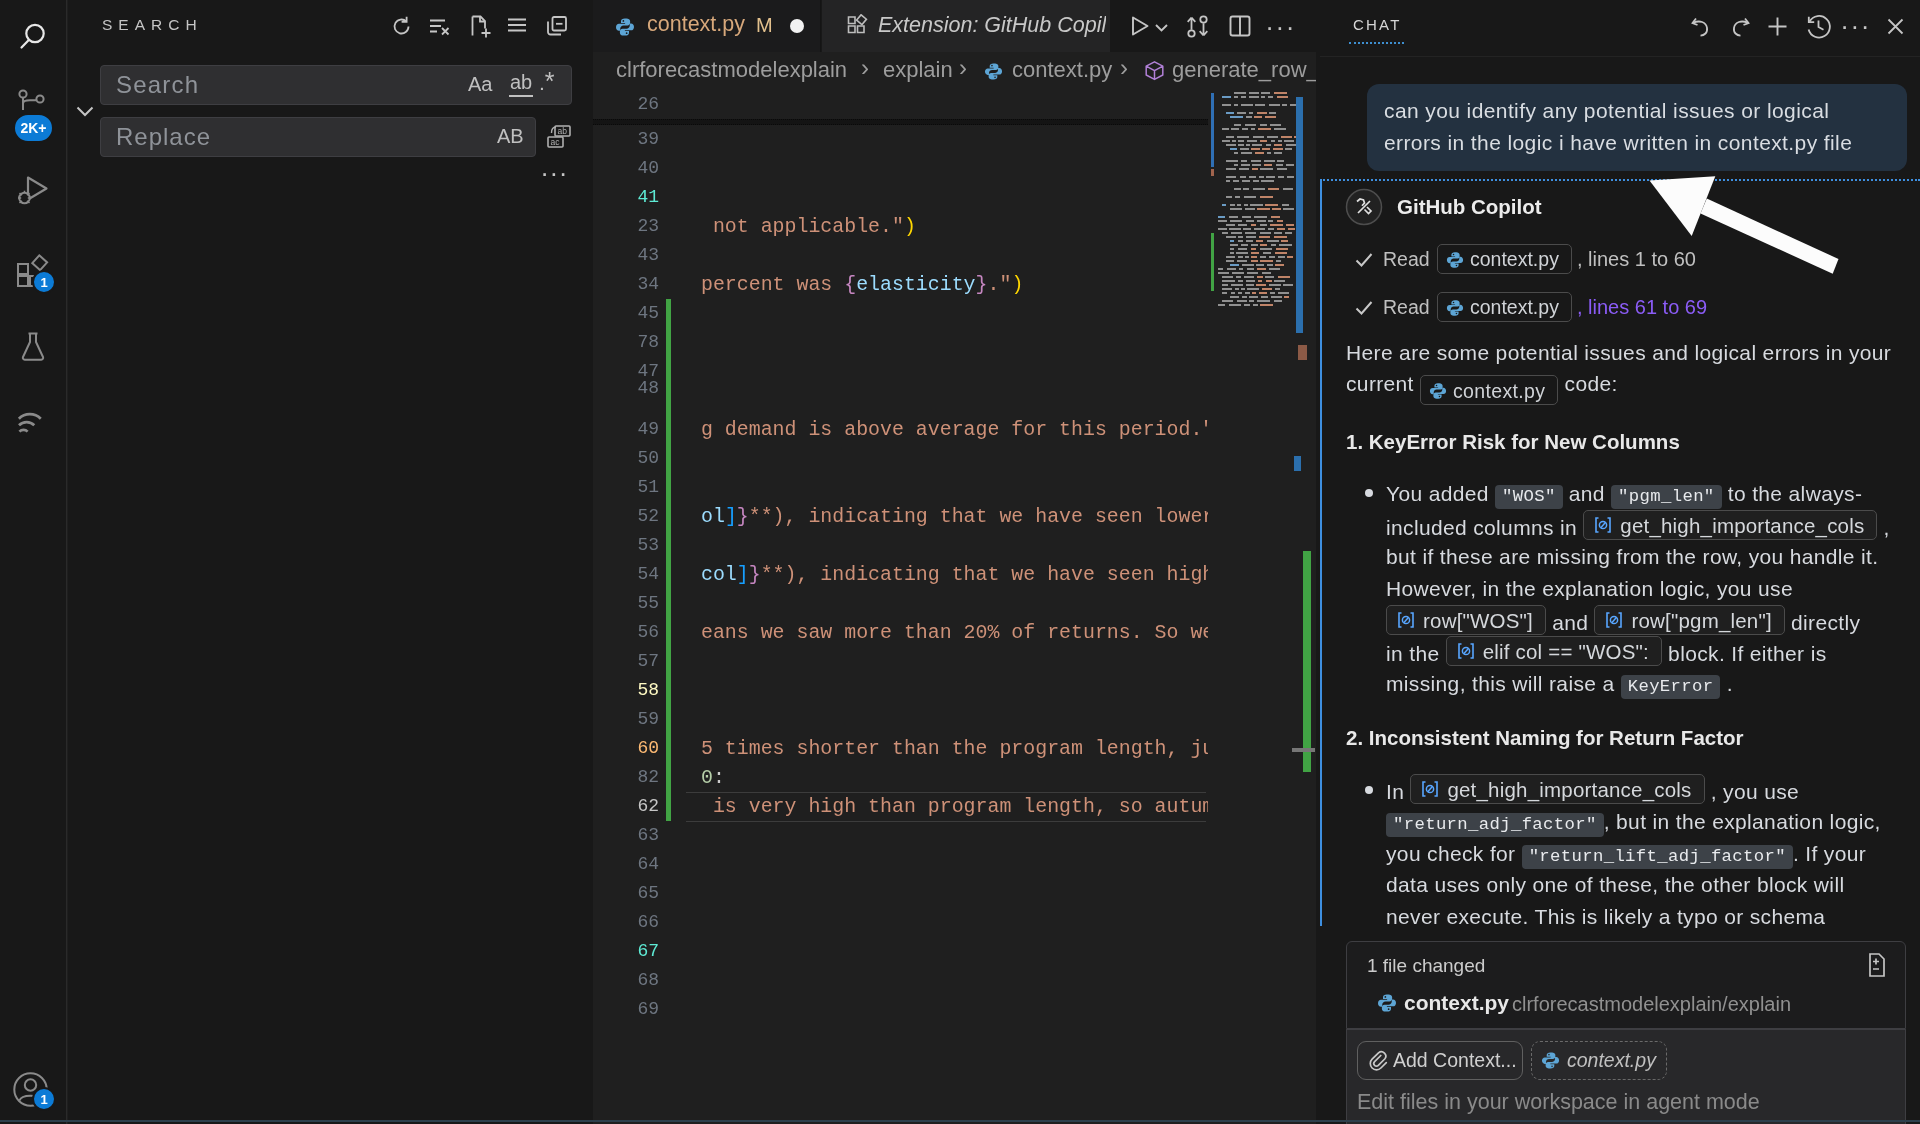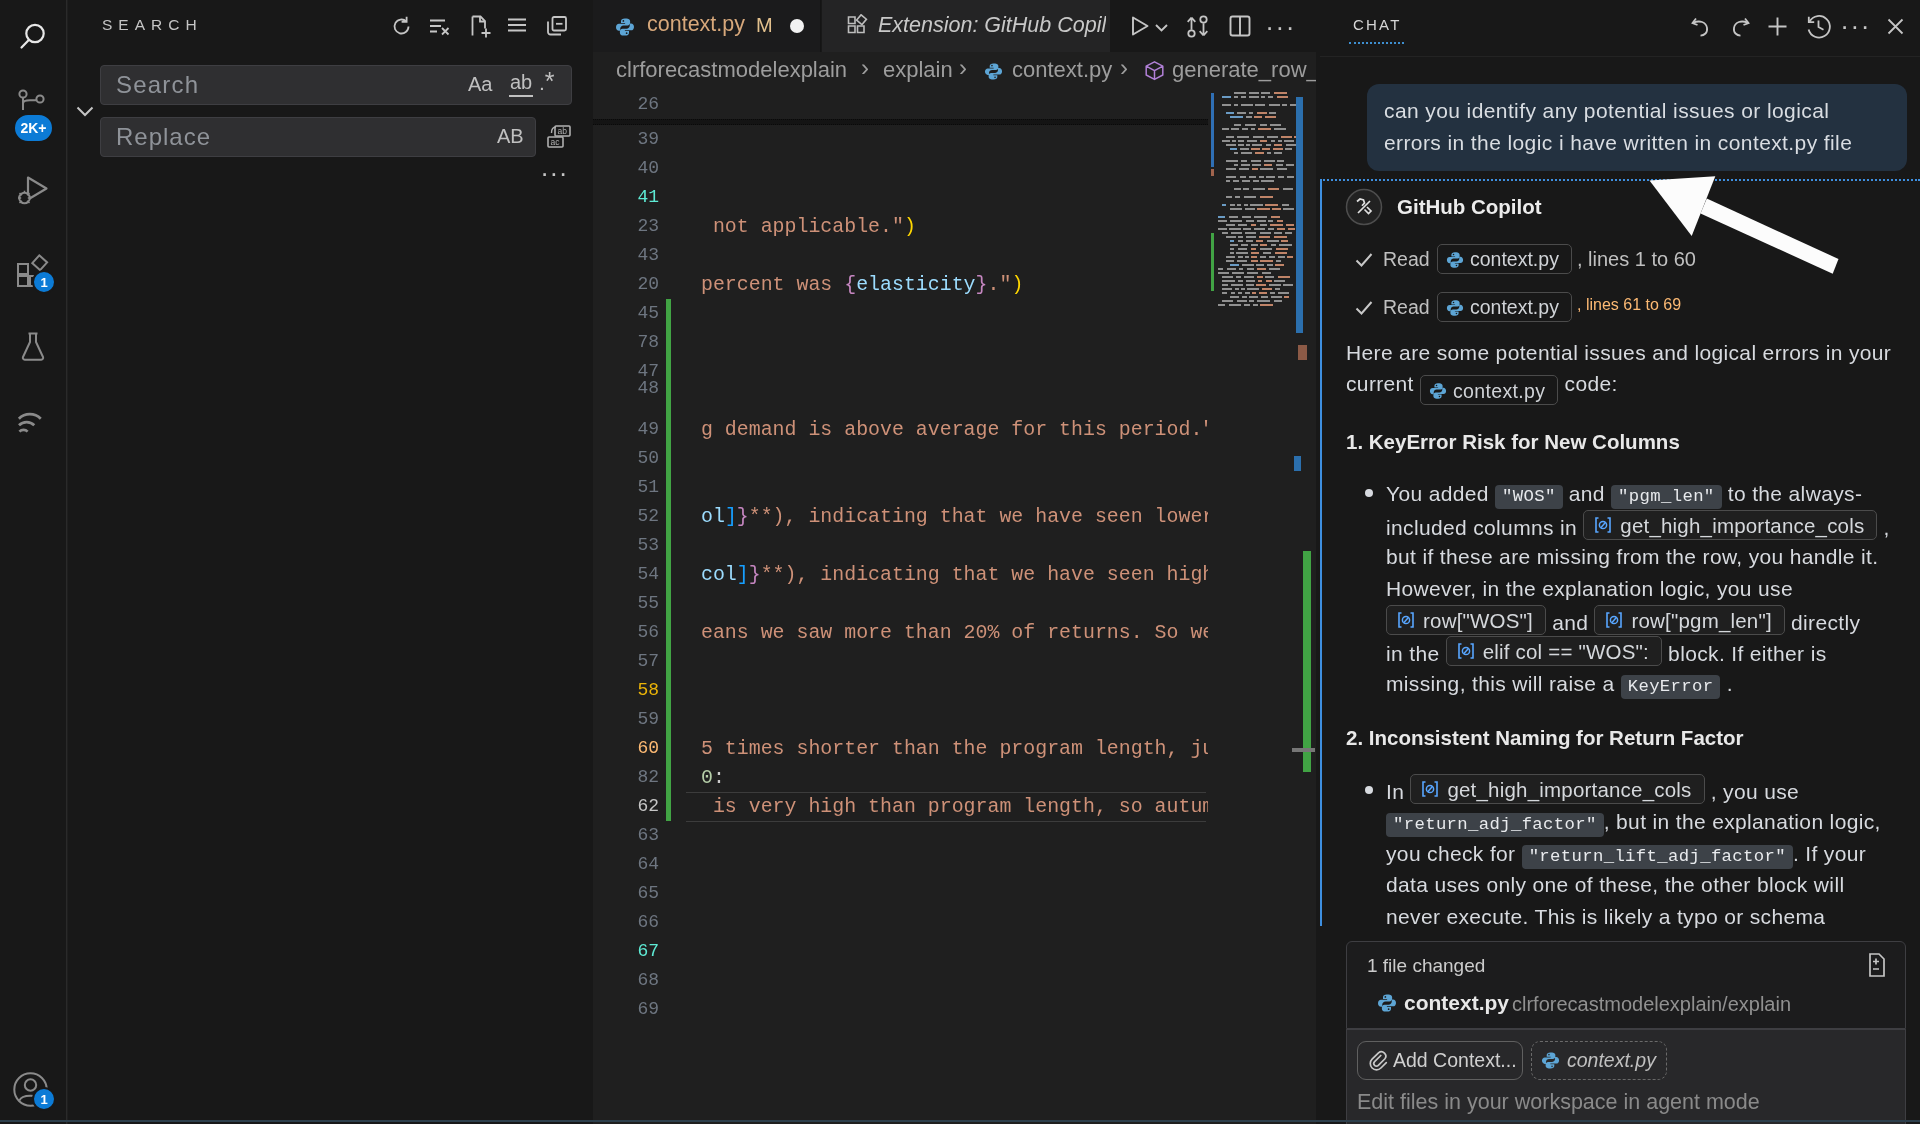--- a/index.html
+++ b/index.html
@@ -149,35 +149,35 @@
 </svg>
 <div style="position:absolute;left:579px;top:5px;font-size:22px;color:#9d9d9d">generate_row_</div>
 </div>
 <div class="abs" style="left:593px;top:90px;width:620px;height:1034px;overflow:hidden" id="code">
 <div class="lnum" style="left:6px;top:0px">26</div>
 <div class="lnum" style="left:6px;top:35px;color:#6e7681">39</div>
 <div class="lnum" style="left:6px;top:64px;color:#6e7681">40</div>
 <div class="lnum" style="left:6px;top:93px;color:#5eead4">41</div>
 <div class="lnum" style="left:6px;top:122px;color:#6e7681">23</div>
 <div class="lnum" style="left:6px;top:151px;color:#6e7681">43</div>
-<div class="lnum" style="left:6px;top:180px;color:#6e7681">20</div>
+<div class="lnum" style="left:6px;top:180px;color:#6e7681">34</div>
 <div class="lnum" style="left:6px;top:209px;color:#6e7681">45</div>
 <div class="lnum" style="left:6px;top:238px;color:#6e7681">78</div>
 <div class="lnum" style="left:6px;top:267px;color:#6e7681">47</div>
 <div class="lnum" style="left:6px;top:284px;color:#6e7681">48</div>
 <div class="lnum" style="left:6px;top:325px;color:#6e7681">49</div>
 <div class="lnum" style="left:6px;top:354px;color:#6e7681">50</div>
 <div class="lnum" style="left:6px;top:383px;color:#6e7681">51</div>
 <div class="lnum" style="left:6px;top:412px;color:#6e7681">52</div>
 <div class="lnum" style="left:6px;top:441px;color:#6e7681">53</div>
 <div class="lnum" style="left:6px;top:470px;color:#6e7681">54</div>
 <div class="lnum" style="left:6px;top:499px;color:#6e7681">55</div>
 <div class="lnum" style="left:6px;top:528px;color:#6e7681">56</div>
 <div class="lnum" style="left:6px;top:557px;color:#6e7681">57</div>
-<div class="lnum" style="left:6px;top:586px;color:#eab308">58</div>
+<div class="lnum" style="left:6px;top:586px;color:#fef9c3">58</div>
 <div class="lnum" style="left:6px;top:615px;color:#6e7681">59</div>
 <div class="lnum" style="left:6px;top:644px;color:#fdba74">60</div>
 <div class="lnum" style="left:6px;top:673px;color:#6e7681">82</div>
 <div class="lnum" style="left:6px;top:702px;color:#c6c6c6">62</div>
 <div class="lnum" style="left:6px;top:731px;color:#6e7681">63</div>
 <div class="lnum" style="left:6px;top:760px;color:#6e7681">64</div>
 <div class="lnum" style="left:6px;top:789px;color:#6e7681">65</div>
 <div class="lnum" style="left:6px;top:818px;color:#6e7681">66</div>
 <div class="lnum" style="left:6px;top:847px;color:#5eead4">67</div>
 <div class="lnum" style="left:6px;top:876px;color:#6e7681">68</div>
@@ -505,21 +505,21 @@
 <svg class="abs" style="left:1353px;top:297px" width="22" height="22" viewBox="0 0 22 22">
 <path d="M3.5 11.5 L8.5 16.5 L18.5 5" fill="none" stroke="#c8c8c8" stroke-width="2"></path>
   </svg>
 <div class="abs" style="left:1383px;top:296px;font-size:19.5px;color:#c0c0c0">Read</div>
 <div class="rchip" style="left:1437px;top:292px">context.py<span style="position:absolute;left:8px;top:6px">
       <svg style="position:relative" width="18" height="18" viewBox="0 0 16 16">
 <path fill="#5da5d5" d="M7.9 1.2c-2.0 0-3.1.9-3.1 2.1v1.5h3.3v.6H3.2C1.8 5.4.8 6.5.8 8.1c0 1.6 1 2.8 2.4 2.8h1.0V9.2c0-1.4 1.2-2.5 2.6-2.5h3.2c1.2 0 2.1-1 2.1-2.1V3.3c0-1.2-1.4-2.1-2.8-2.1H7.9zM6.7 2.4c.4 0 .7.3.7.7s-.3.7-.7.7-.7-.3-.7-.7.3-.7.7-.7z"></path>
 <path fill="#5da5d5" d="M8.1 14.8c2.0 0 3.1-.9 3.1-2.1v-1.5H7.9v-.6h4.9c1.4 0 2.4-1.1 2.4-2.7 0-1.6-1-2.8-2.4-2.8h-1.0v1.7c0 1.4-1.2 2.5-2.6 2.5H6.0c-1.2 0-2.1 1-2.1 2.1v1.3c0 1.2 1.4 2.1 2.8 2.1h1.4zM9.3 13.6c-.4 0-.7-.3-.7-.7s.3-.7.7-.7.7.3.7.7-.3.7-.7.7z"></path>
 </svg>
     </span></div>
-<div class="abs" style="left:1577px;top:296px;font-size:16px;color:#fdba74">, lines 61 to 69</div>
+<div class="abs" style="left:1577px;top:296px;font-size:20px;color:#8b5cf6">, lines 61 to 69</div>
 <div class="chatline" style="left:1346px;top:337px">Here are some potential issues and logical errors in your</div>
 <div class="chatline" style="left:1346px;top:368px">current <span style="display:inline-block;height:30px;border:1px solid #4b4b4b;border-radius:5px;background:#181818;padding:2px 12px 0 32px;font-size:19.5px;color:#d0d3d7;position:relative;vertical-align:-7px;line-height:26px">context.py<svg style="position:absolute;left:8px;top:6px" width="18" height="18" viewBox="0 0 16 16">
 <path fill="#5da5d5" d="M7.9 1.2c-2.0 0-3.1.9-3.1 2.1v1.5h3.3v.6H3.2C1.8 5.4.8 6.5.8 8.1c0 1.6 1 2.8 2.4 2.8h1.0V9.2c0-1.4 1.2-2.5 2.6-2.5h3.2c1.2 0 2.1-1 2.1-2.1V3.3c0-1.2-1.4-2.1-2.8-2.1H7.9zM6.7 2.4c.4 0 .7.3.7.7s-.3.7-.7.7-.7-.3-.7-.7.3-.7.7-.7z"></path>
 <path fill="#5da5d5" d="M8.1 14.8c2.0 0 3.1-.9 3.1-2.1v-1.5H7.9v-.6h4.9c1.4 0 2.4-1.1 2.4-2.7 0-1.6-1-2.8-2.4-2.8h-1.0v1.7c0 1.4-1.2 2.5-2.6 2.5H6.0c-1.2 0-2.1 1-2.1 2.1v1.3c0 1.2 1.4 2.1 2.8 2.1h1.4zM9.3 13.6c-.4 0-.7-.3-.7-.7s.3-.7.7-.7.7.3.7.7-.3.7-.7.7z"></path>
 </svg></span> code:</div>
 <div class="chatline" style="left:1346px;top:426px;font-weight:bold;color:#e8e8e8;font-size:20.5px;letter-spacing:0">1. KeyError Risk for New Columns</div>
 <div class="abs" style="left:1365px;top:489px;width:8px;height:8px;border-radius:4px;background:#d7dadf"></div>
 <div class="chatline" style="left:1386px;top:478px">You added <span class="icode">"WOS"</span> and <span class="icode">"pgm_len"</span> to the always-</div>
 <div class="chatline" style="left:1386px;top:510px">included columns in <span class="schip"><svg style="margin-right:7px" width="20" height="20" viewBox="0 0 20 20">
 <path d="M5.5 3 H3 v14 h2.5 M14.5 3 H17 v14 h-2.5" fill="none" stroke="#58a6ff" stroke-width="1.6"></path>

